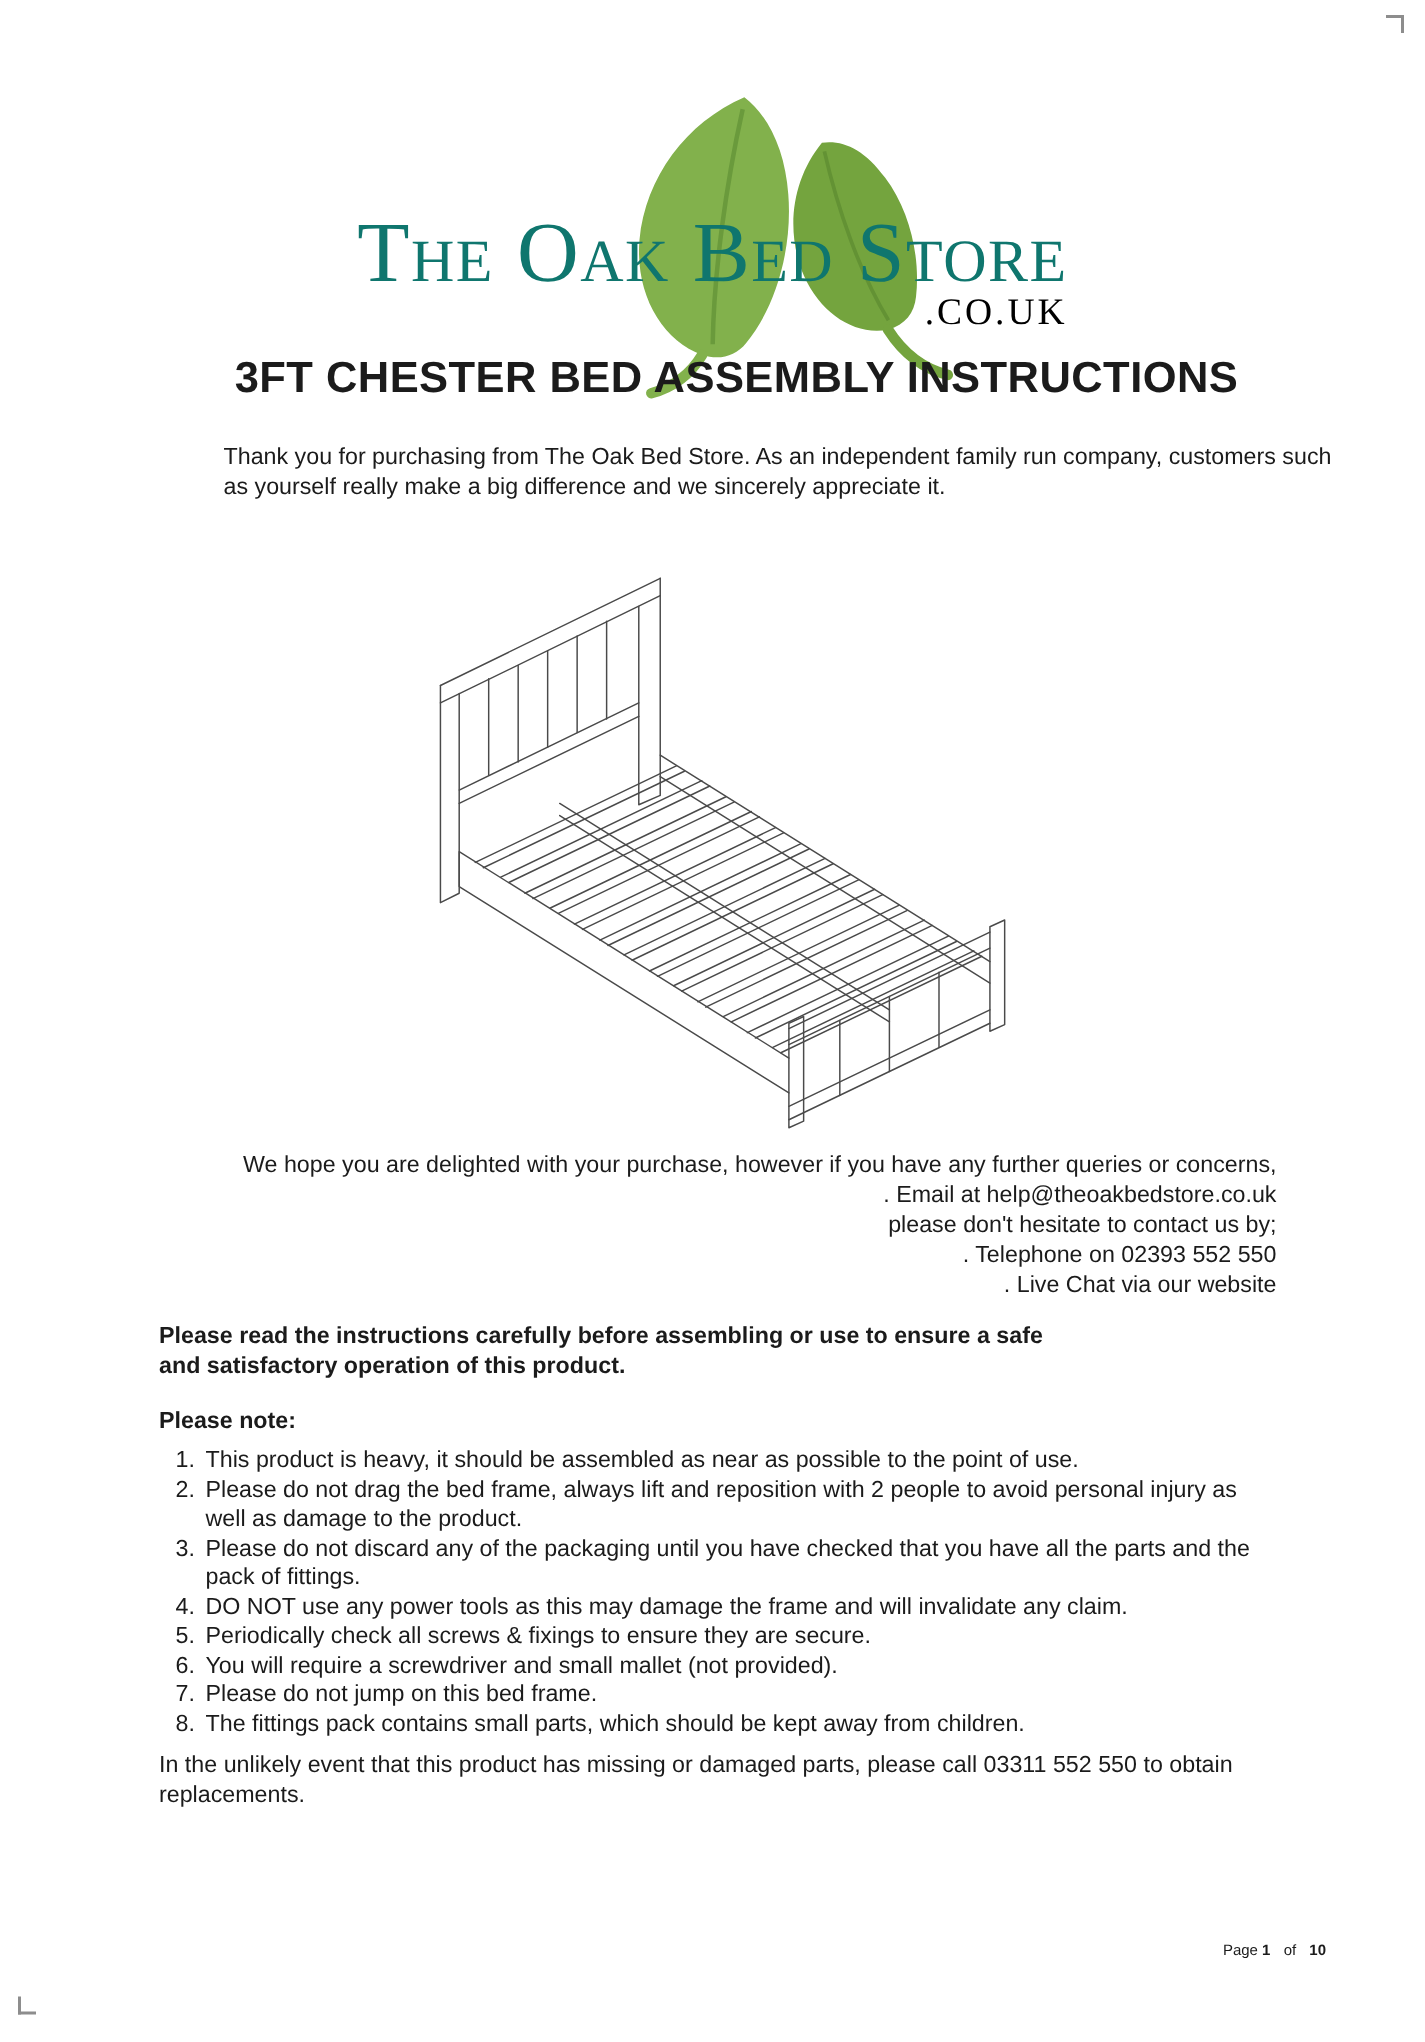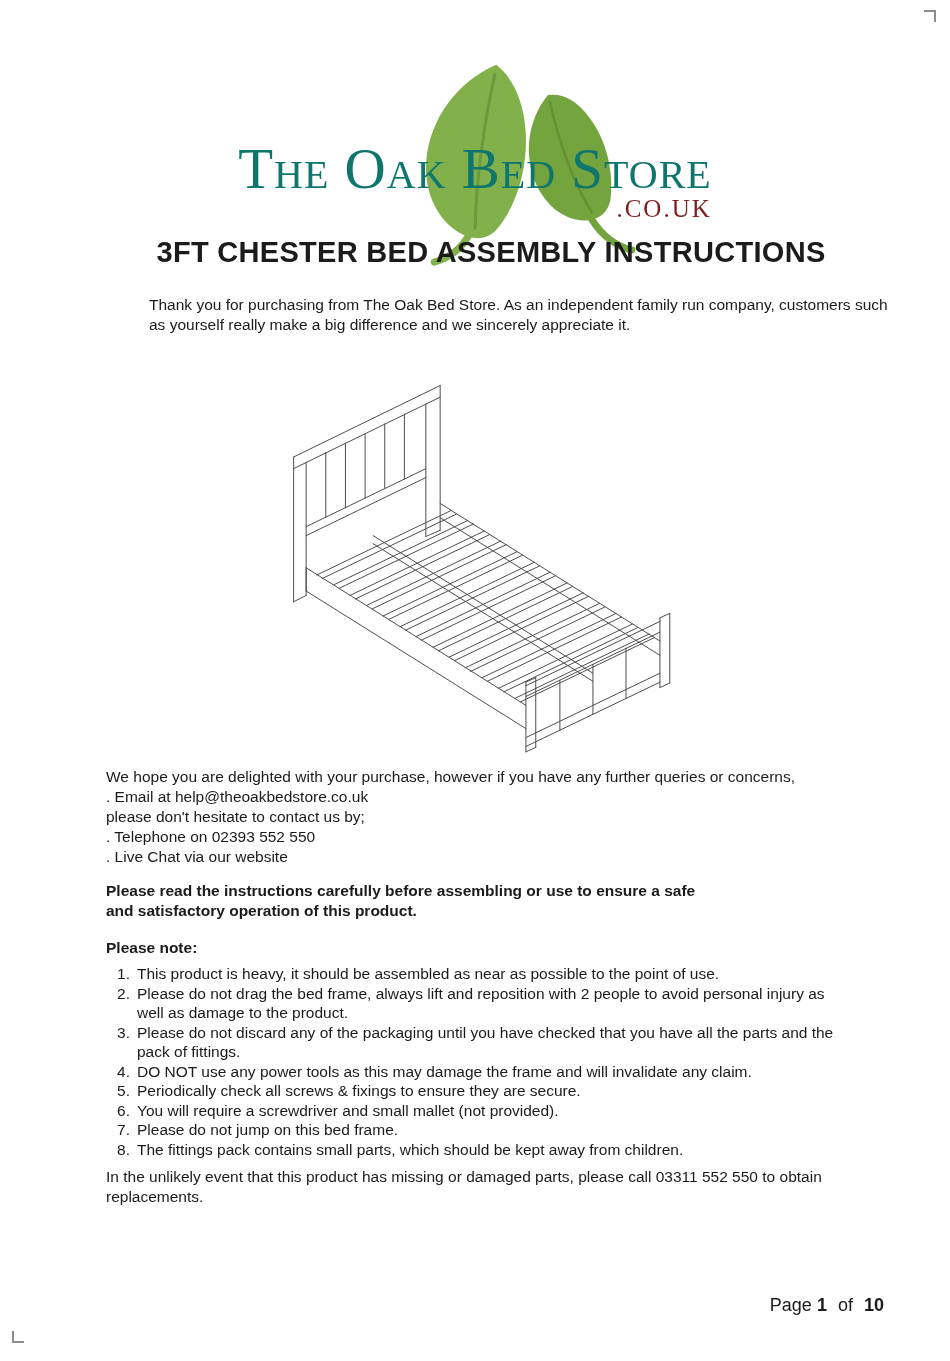--- a/index.html
+++ b/index.html
@@ -29,55 +29,55 @@
     letter-spacing:1px;
     color:#0f766e;
     line-height:1;
     padding-top:44px;
     white-space:nowrap;
   }
   .logo-tld{
     position:absolute;right:0;bottom:-26px;z-index:1;
     font-family:"Liberation Serif", serif;
     font-size:25px;letter-spacing:2px;
-    color:#7f1d1d;
+    color:#000000;
   }
 
   
   .title{
     position:absolute;top:236px;left:0;right:0;
     text-align:center;
     font-size:29px;font-weight:bold;letter-spacing:.3px;padding-left:32px;
   }
 
   .body-text{font-size:15.5px;line-height:20px;}
 
   .intro{position:absolute;top:295px;left:106px;width:745px;margin-left:43px;}
 
   .illustration{position:absolute;top:348px;left:0;right:0;text-align:center;}
 
-  .contact{position:absolute;top:767px;left:106px;width:745px;}
+  .contact{position:absolute;top:767px;left:106px;width:745px;text-align:right;}
 
   .warning{
     position:absolute;top:881px;left:106px;width:700px;
     font-weight:bold;
   }
 
   .notes{position:absolute;top:938px;left:106px;width:750px;}
   .notes-heading{font-weight:bold;font-size:15.5px;line-height:20px;}
   .notes-list{margin-top:6px;}
   .note-row{display:flex;font-size:15.5px;line-height:19.5px;}
   .note-num{flex:none;width:24px;text-align:right;margin-right:7px;}
   .note-text{flex:1;max-width:718px;}
 
   .replacement{position:absolute;top:1167px;left:106px;width:748px;}
 
   .footer{
     position:absolute;top:1295px;right:66px;
-    font-size:18px;
+    font-size:10px;
   }
   .footer b{font-weight:bold;}
   .footer .sp{display:inline-block;width:6px;}
 
   svg{display:inline-block;}
 </style>
 </head>
 <body>
 
 <div class="page">

